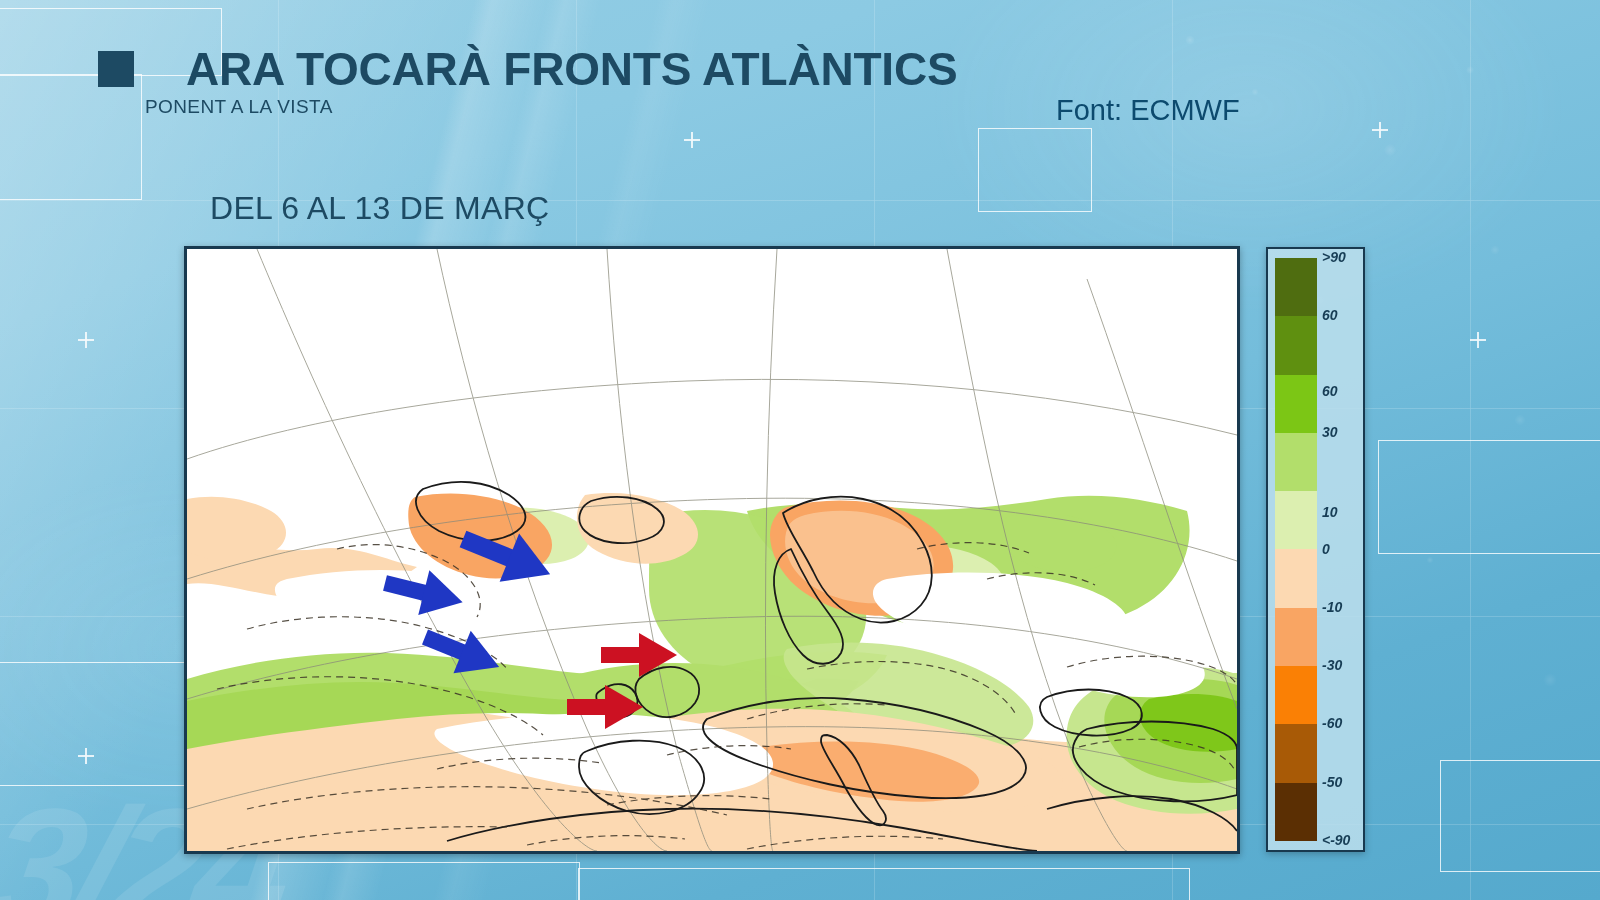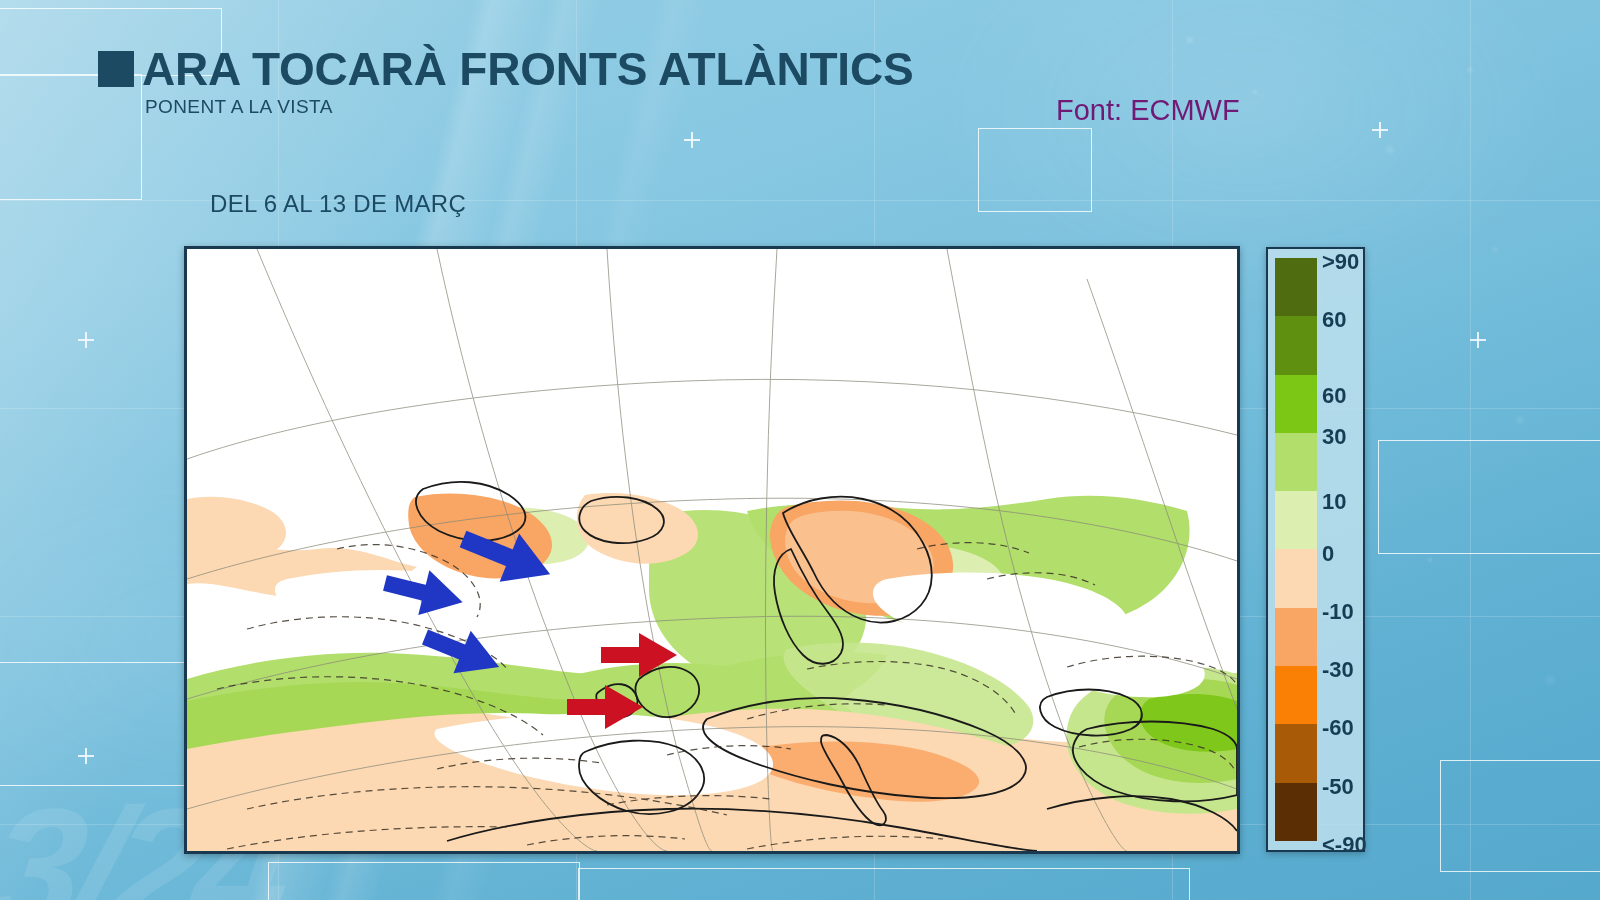--- a/index.html
+++ b/index.html
@@ -46,48 +46,48 @@
   .cross:before,.cross:after{content:"";position:absolute;background:rgba(255,255,255,.9);}
   .cross:before{left:0;top:7px;width:16px;height:1.6px;}
   .cross:after{top:0;left:7px;height:16px;width:1.6px;}
   .watermark{position:absolute;left:-10px;top:770px;font-size:170px;font-weight:700;
     color:rgba(255,255,255,.10);font-style:italic;letter-spacing:-10px;
     transform:skewX(-8deg);user-select:none;}
 
   
   #header{position:absolute;left:0;top:0;width:1600px;height:240px;}
   .sq{display:inline-block;background:#1d4a63;vertical-align:middle;}
-  #title-row{position:absolute;left:98px;top:46px;display:flex;align-items:center;}
+  #title-row{position:absolute;left:98px;top:46px;display:flex;align-items:center;gap:44px;}
   #sq1{width:36px;height:36px;margin-right:8px;}
   #title{font-size:46px;font-weight:700;color:#1d4a63;letter-spacing:-.2px;
     font-family:"Liberation Sans",sans-serif;line-height:1;white-space:nowrap;}
   #subtitle{position:absolute;left:145px;top:96px;font-size:19px;color:#1d4a63;
     letter-spacing:.4px;white-space:nowrap;}
-  #source{position:absolute;left:1056px;top:94px;font-size:29px;color:#701a75;white-space:nowrap;}
+  #source{position:absolute;left:1056px;top:94px;font-size:29px;color:#0c4a6e;white-space:nowrap;}
   #title2-row{position:absolute;left:143px;top:135px;display:flex;align-items:center;}
   #sq2{width:40px;height:40px;margin-right:12px;}
   #title2{font-size:40px;font-weight:700;color:#1d4a63;white-space:nowrap;line-height:1;}
   #title2 sup{font-size:.58em;vertical-align:super;}
-  #daterange{position:absolute;left:210px;top:190px;font-size:24px;color:#1d4a63;
+  #daterange{position:absolute;left:210px;top:190px;font-size:32px;color:#1d4a63;
     letter-spacing:.3px;white-space:nowrap;}
 
   
   #map-wrap{position:absolute;left:184px;top:246px;width:1056px;height:608px;
     border:3px solid #18394f;box-sizing:border-box;background:#fff;overflow:hidden;
     box-shadow:0 2px 7px rgba(0,0,0,.30);}
   #map-svg{position:absolute;left:0;top:0;}
 
   
   #legend-panel{position:absolute;left:1266px;top:247px;width:99px;height:605px;
     background:rgba(188,222,236,.86);border:2.5px solid #18394f;box-sizing:border-box;
     box-shadow:0 2px 7px rgba(0,0,0,.25);}
   #cbar{position:absolute;left:1275px;top:258px;width:42px;height:583px;}
   .cband{width:100%;}
-  .clabel{position:absolute;font-size:22px;font-weight:700;color:#173d55;
-    text-align:left;white-space:nowrap;}
+  .clabel{position:absolute;font-size:14px;font-weight:700;color:#173d55;
+    text-align:left;white-space:nowrap;font-style:italic;}
 </style>
 </head>
 <body>
 
 <div id="bg"></div>
 <div id="bg-streaks"></div>
 <div id="bg-drops"></div>
 <div id="bg-grid"></div>
 
 <div class="frame-rect" style="left:-40px;top:8px;width:260px;height:66px;"></div>
@@ -294,20 +294,20 @@
     <div class="cband" style="height: 58.3px; background: rgb(249, 165, 99);"></div>
     <div class="cband" style="height: 58.3px; background: rgb(250, 128, 5);"></div>
     <div class="cband" style="height: 58.3px; background: rgb(168, 90, 6);"></div>
     <div class="cband" style="height: 58.3px; background: rgb(91, 47, 3);"></div>
   </div>
 <div id="clabels">
     <div class="clabel" style="left: 1322px; top: 249px;">&gt;90</div>
     <div class="clabel" style="left: 1322px; top: 307.3px;">60</div>
     <div class="clabel" style="left: 1322px; top: 383px;">60</div>
     <div class="clabel" style="left: 1322px; top: 423.9px;">30</div>
-    <div class="clabel" style="left: 1322px; top: 489px;">10</div>
+    <div class="clabel" style="left: 1322px; top: 504px;">10</div>
     <div class="clabel" style="left: 1322px; top: 540.5px;">0</div>
     <div class="clabel" style="left: 1322px; top: 598.8px;">-10</div>
     <div class="clabel" style="left: 1322px; top: 657.1px;">-30</div>
     <div class="clabel" style="left: 1322px; top: 715.4px;">-60</div>
     <div class="clabel" style="left: 1322px; top: 773.7px;">-50</div>
     <div class="clabel" style="left: 1322px; top: 832px;">&lt;-90</div>
   </div>
 
 </body></html>

